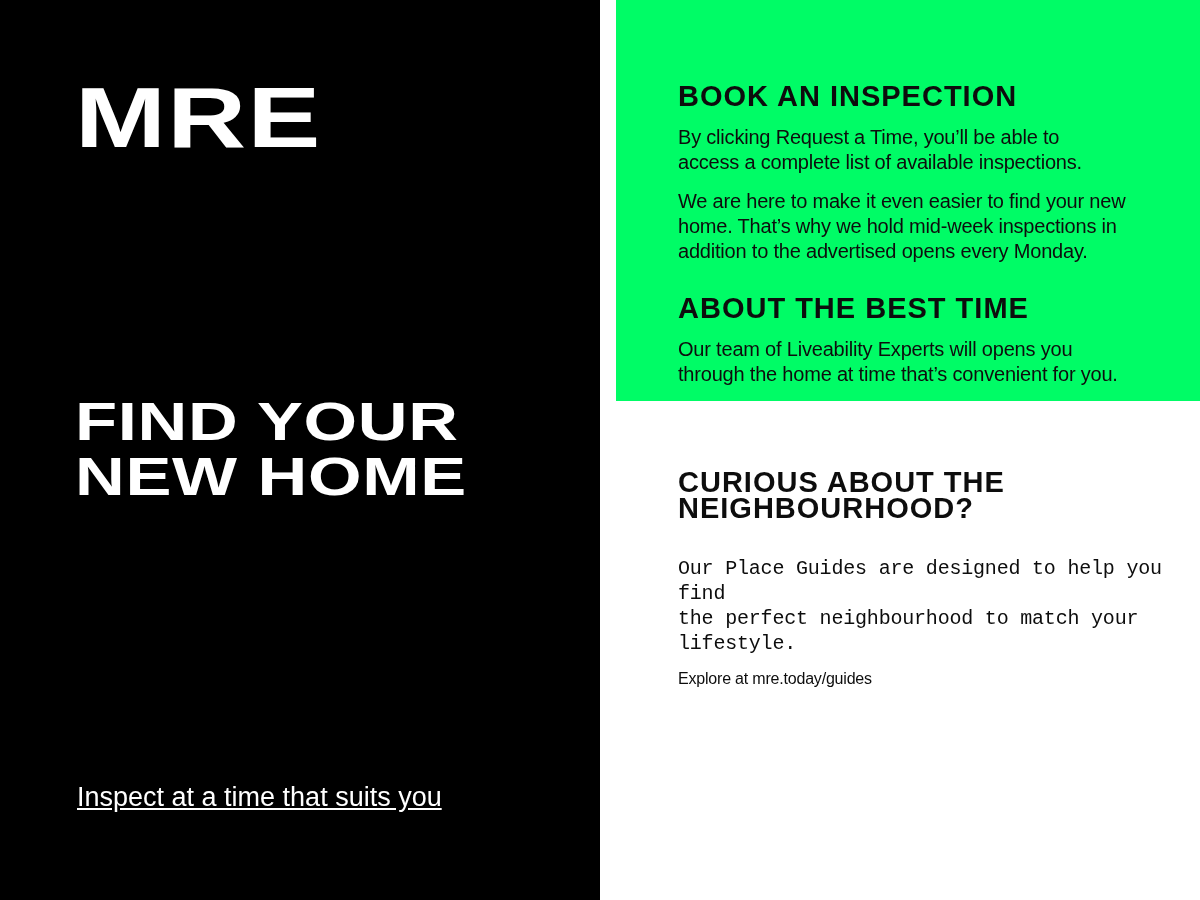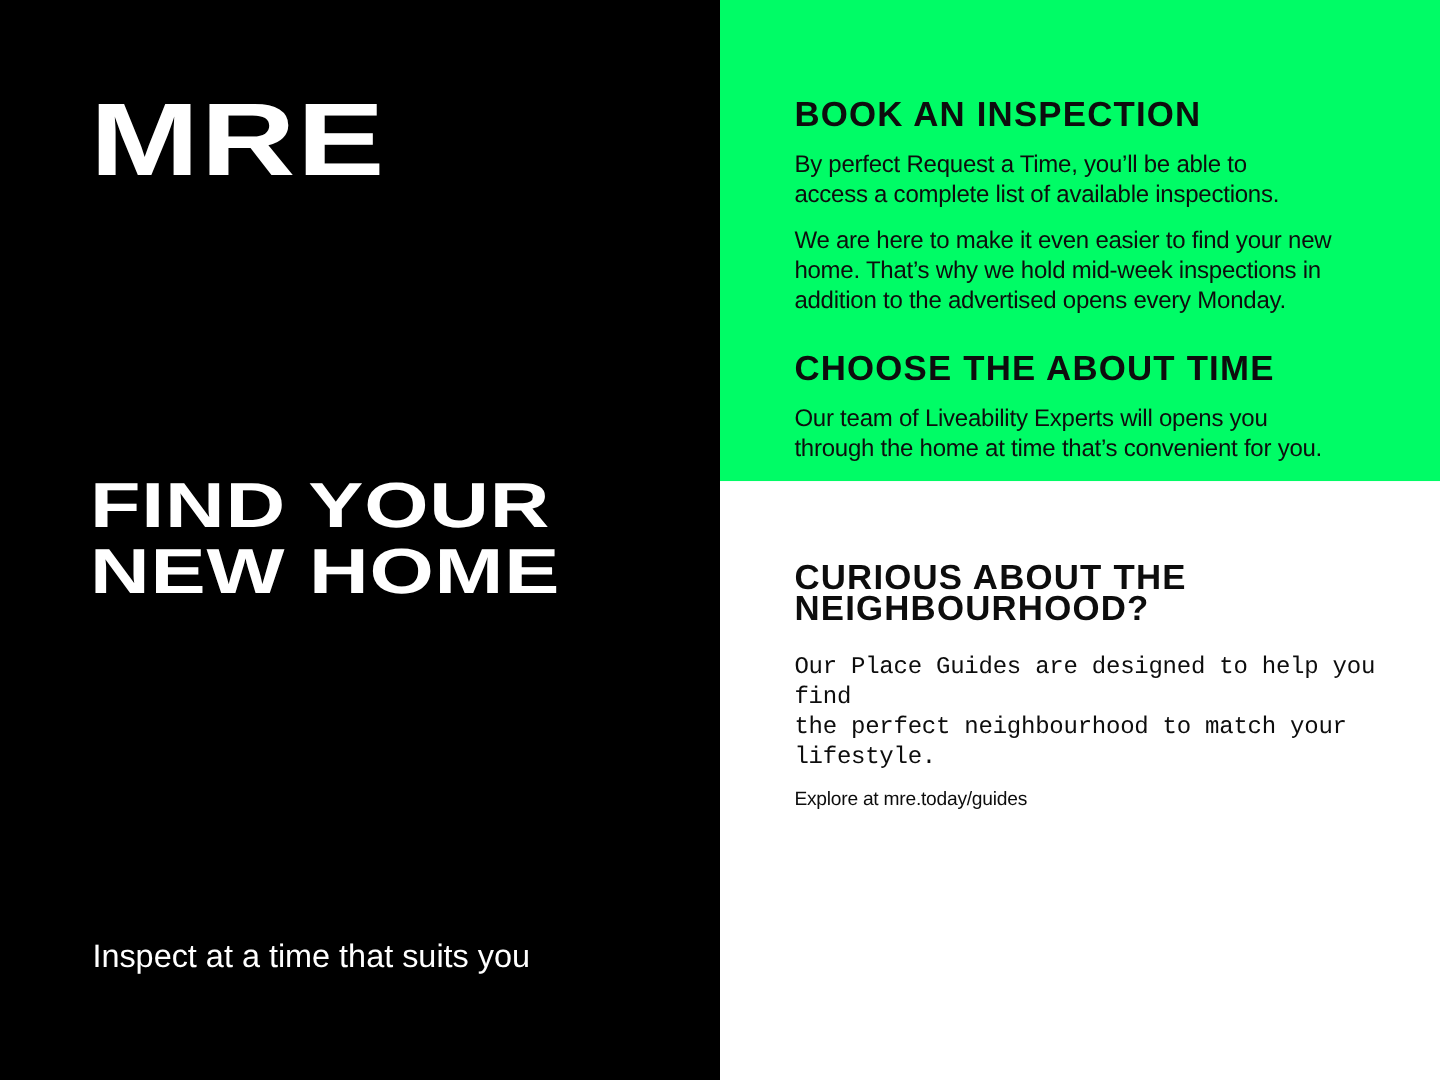--- a/index.html
+++ b/index.html
@@ -8,20 +8,21 @@
     width: 1200px;
     height: 900px;
     overflow: hidden;
     font-family: "Liberation Sans", "DejaVu Sans", sans-serif;
     background: var(--white, #ffffff);
   }
   .page {
     display: flex;
     width: 1200px;
     height: 900px;
+    gap: 16px;
   }
 
   
   .left-panel {
     position: relative;
     flex: 0 0 600px;
     width: 600px;
     height: 900px;
     background: var(--black, #000000);
     color: var(--white, #ffffff);
@@ -51,20 +52,21 @@
     white-space: pre-line;
   }
   .tagline {
     position: absolute;
     left: 77px;
     top: 783px;
     font-size: 27px;
     line-height: 28px;
     font-weight: 400;
     white-space: nowrap;
+    text-decoration: underline;
   }
 
   
   .right-panel {
     flex: 0 0 600px;
     width: 600px;
     height: 652px;
     display: flex;
     flex-direction: column;
   }
@@ -84,21 +86,21 @@
   .section-heading {
     margin: 30px 0 14px 0;
     font-size: 29px;
     line-height: 29px;
     font-weight: 700;
     letter-spacing: 1px;
     white-space: pre-line;
   }
   .green-panel .section-heading:first-child { margin-top: 0; }
   .white-panel .section-heading {
-    margin: 0 0 23px 0;
+    margin: 0 0 35px 0;
     line-height: 26px;
   }
   .body-text {
     margin: 0 0 14px 0;
     font-size: 20px;
     line-height: 25px;
     letter-spacing: -0.2px;
     white-space: pre-line;
   }
   .white-panel .body-text { margin-bottom: 10px; font-family: Liberation Mono, monospace; }
@@ -121,27 +123,27 @@
     <div class="logo">MRE</div>
     <div class="headline">FIND YOUR
 NEW HOME</div>
     <div class="tagline">Inspect at a time that suits you</div>
   </div>
 
   <div class="right-panel">
 
     <section class="green-panel">
       <h2 class="section-heading">BOOK AN INSPECTION</h2>
-      <p class="body-text"><span>By perfect </span><strong>Request a Time</strong><span>, you’ll be able to
+      <p class="body-text"><span>By clicking </span><strong>Request a Time</strong><span>, you’ll be able to
 access a complete list of available inspections.</span></p>
       <p class="body-text">We are here to make it even easier to find your new
 home. That’s why we hold mid-week inspections in
 addition to the advertised opens every Monday.</p>
 
-      <h2 class="section-heading">CHOOSE THE ABOUT TIME</h2>
+      <h2 class="section-heading">ABOUT THE BEST TIME</h2>
       <p class="body-text">Our team of Liveability Experts will opens you
 through the home at time that’s convenient for you.</p>
 
     </section>
 
     <section class="white-panel">
       <h2 class="section-heading">CURIOUS ABOUT THE
 NEIGHBOURHOOD?</h2>
       <p class="body-text">Our Place Guides are designed to help you find
 the perfect neighbourhood to match your lifestyle.</p>

